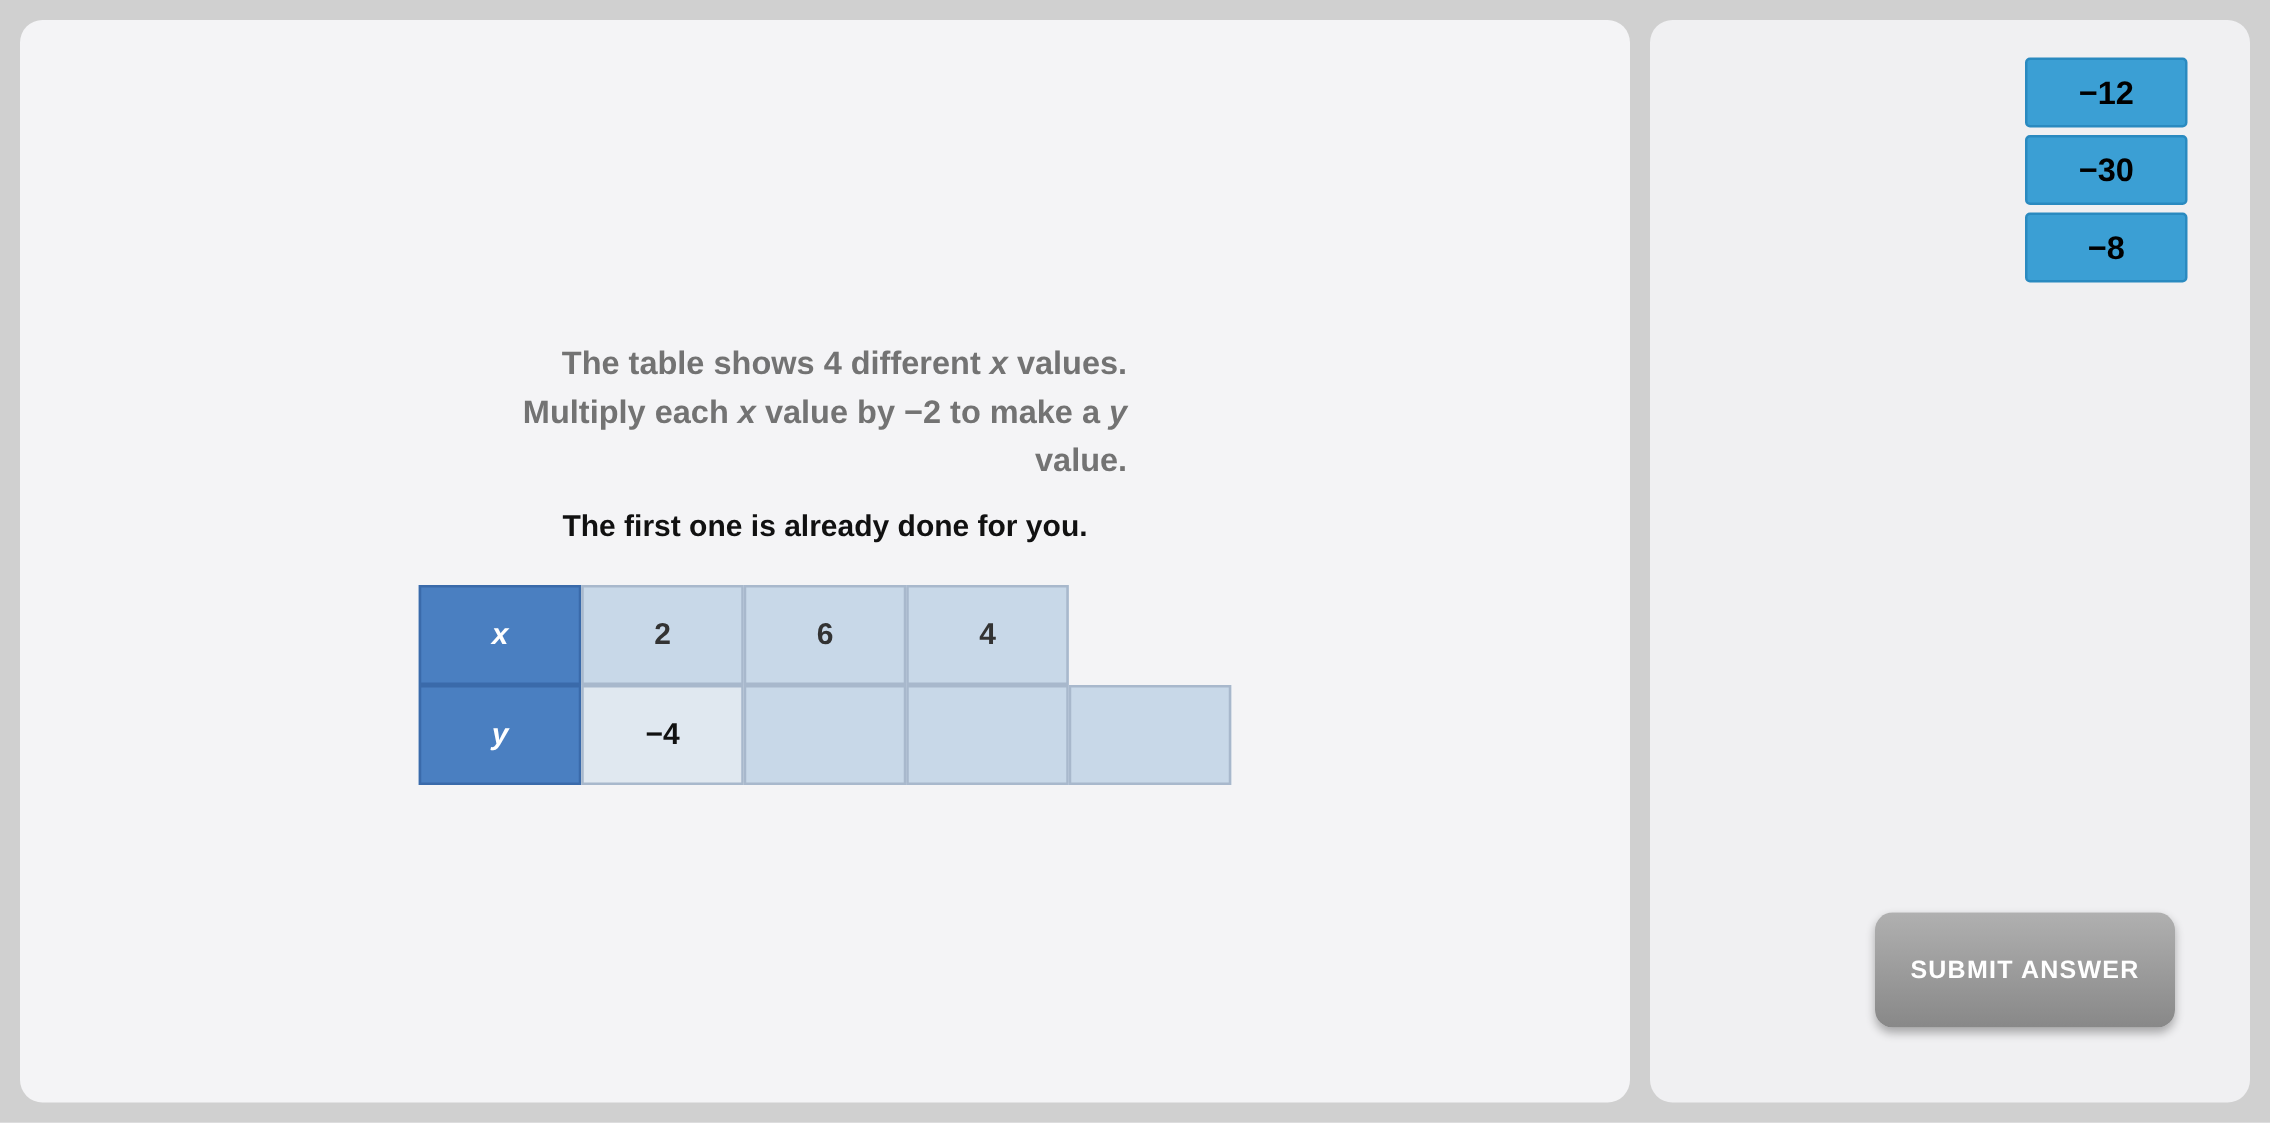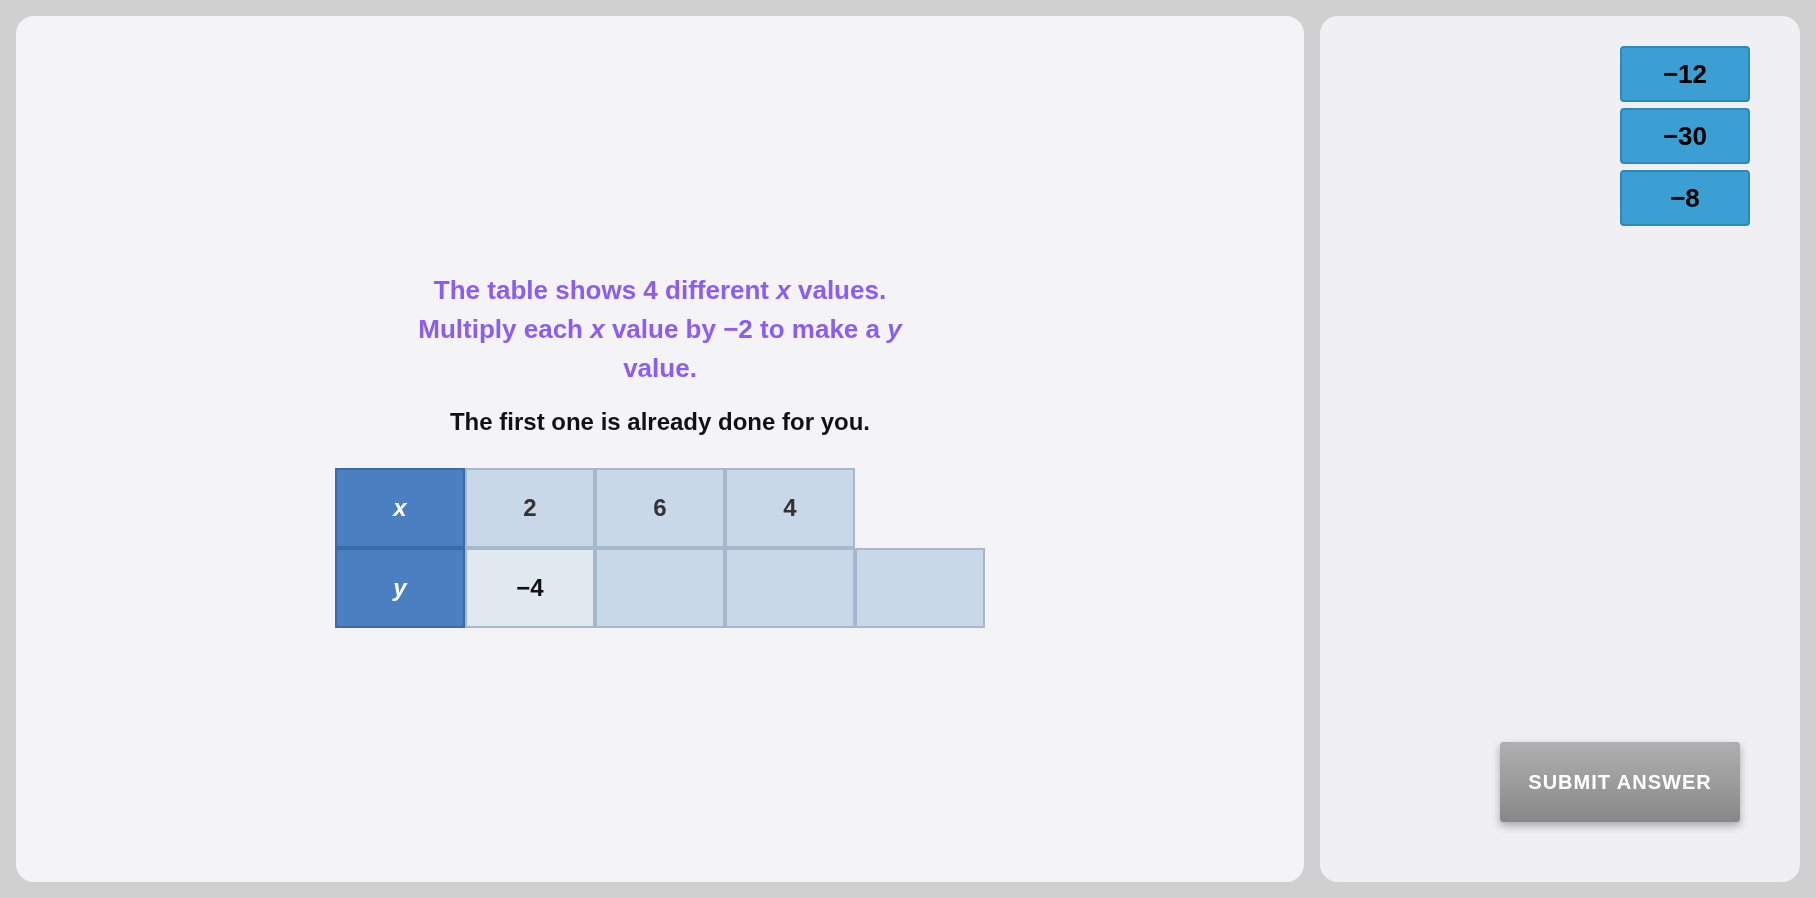--- a/index.html
+++ b/index.html
@@ -24,25 +24,25 @@
       flex: 1;
       background: #f4f4f6;
       border-radius: 18px;
       display: flex;
       flex-direction: column;
       align-items: center;
       justify-content: center;
       padding: 40px;
     }
     .question-text {
-      text-align: center;
+      text-align: right;
       font-size: 26px;
       font-weight: bold;
       line-height: 1.5;
-      color: #8b5cf6;
+      color: #737373;
       margin-bottom: 20px;
     }
     .question-text em {
       font-style: italic;
     }
     .done-text {
       text-align: center;
       font-size: 24px;
       font-weight: bold;
       color: #111;
@@ -124,23 +124,23 @@
     .submit-btn {
       position: absolute;
       bottom: 60px;
       right: 60px;
       background: linear-gradient(to bottom, #b0b0b0, #888888);
       color: white;
       font-size: 20px;
       font-weight: bold;
       letter-spacing: 1px;
       border: none;
-      border-radius: 3px;
+      border-radius: 14px;
       width: 240px;
-      height: 80px;
+      height: 92px;
       cursor: pointer;
       box-shadow: 0 4px 8px rgba(0,0,0,0.3);
       text-transform: uppercase;
     }
   </style>
 </head>
 <body>
 
 <div class="screen">
 

